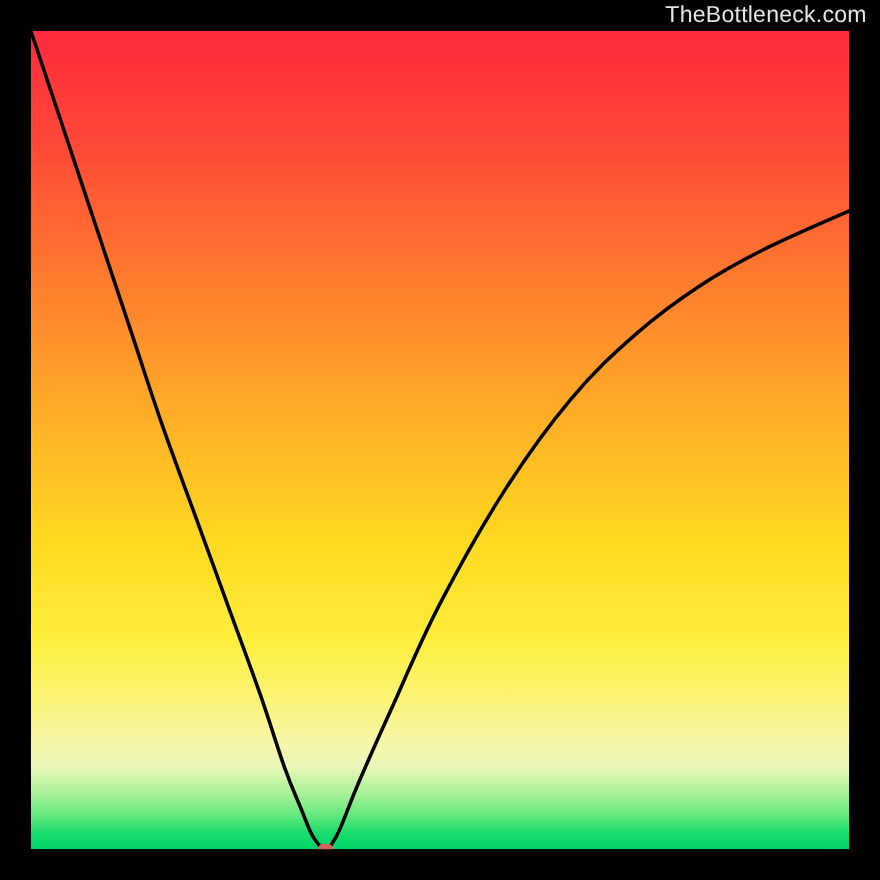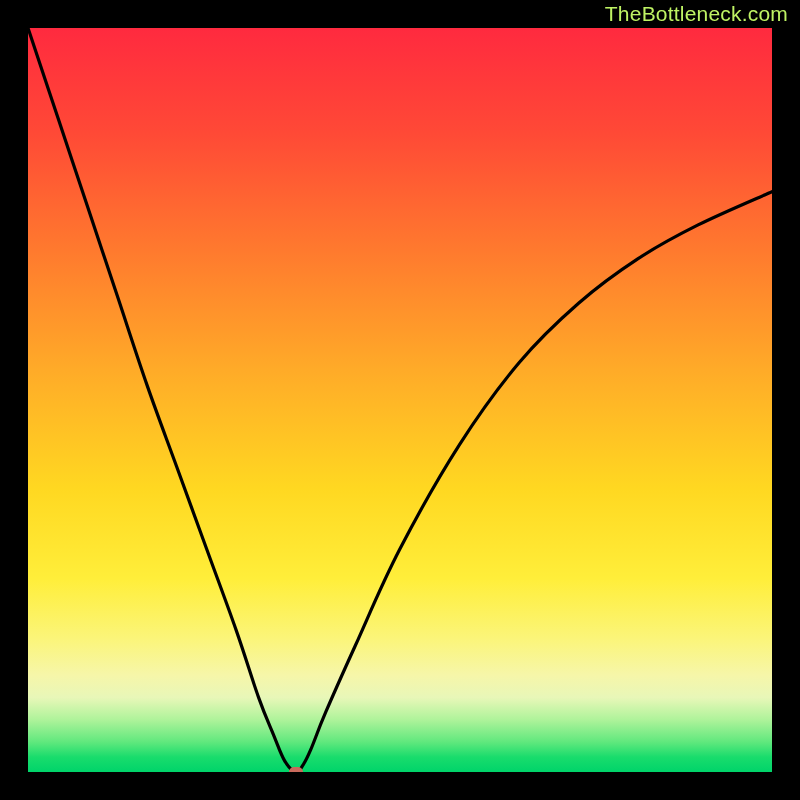--- a/index.html
+++ b/index.html
@@ -14,21 +14,21 @@
   .outer {
     position: relative;
     width: 800px;
     height: 800px;
     background: #000;
   }
   .watermark {
     position: absolute;
     top: 2px;
     right: 12px;
-    color: #bef264;
+    color: #e5e5e5;
     font-size: 21px;
     font-weight: 500;
     letter-spacing: 0.2px;
     z-index: 5;
   }
   .plot-frame {
     position: absolute;
     left: 28px;
     top: 28px;
     width: 744px;

